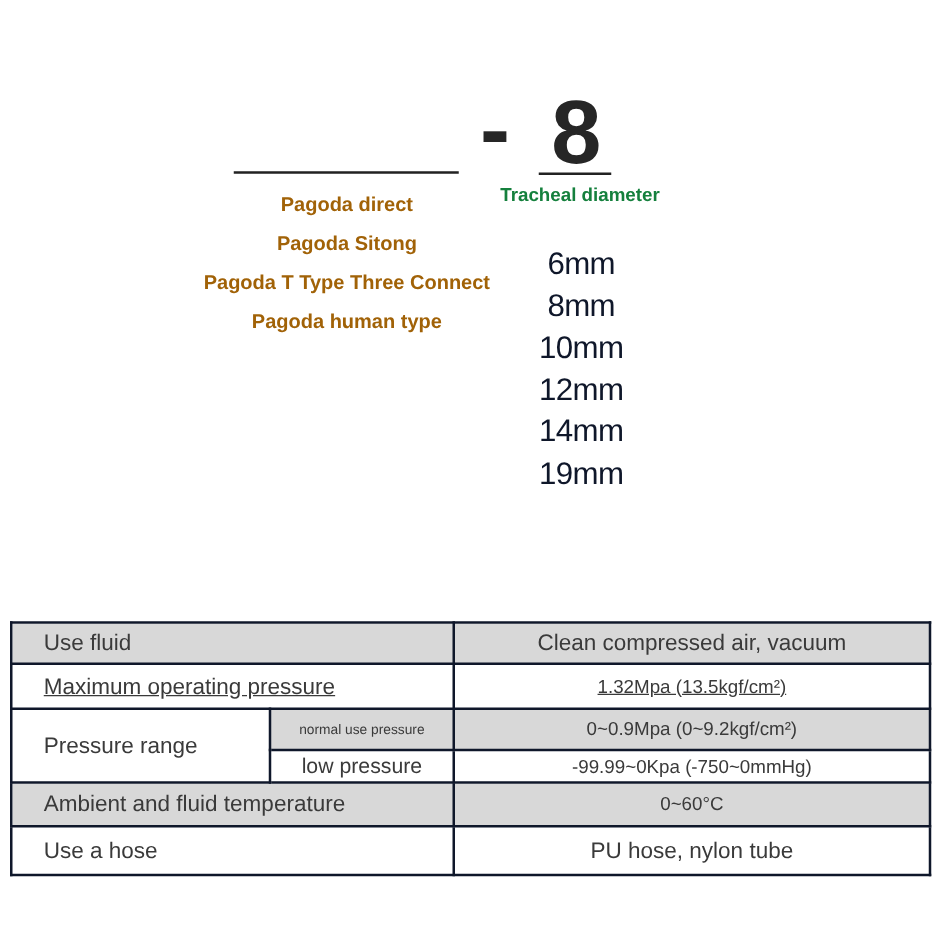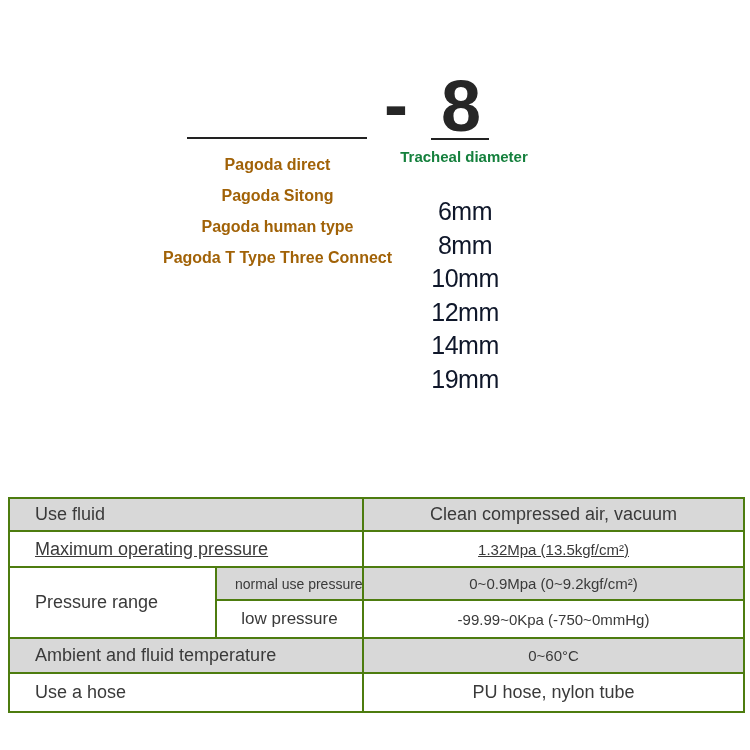--- a/index.html
+++ b/index.html
@@ -101,38 +101,38 @@
   table.spec {
     position: absolute;
     left: 8px;
     top: 497px;
     width: 735px;
     border-collapse: collapse;
     table-layout: fixed;
     color: #3a3a3a;
   }
   table.spec td {
-    border: 2px solid #4d7c0f;
+    border: 2px solid #0f172a;
     overflow: hidden;
     white-space: nowrap;
   }
   .r1 { height: 33px; }
   .r2 { height: 36px; text-decoration: underline; }
   .r3 { height: 33px; }
-  .r4 { height: 38px; }
+  .r4 { height: 26px; }
   .r5 { height: 35px; }
   .r6 { height: 39px; padding-left: 24px; }
   td.lbl {
     text-align: left;
     padding-left: 25px;
     font-size: 18px;
   }
   td.sub-sm {
     text-align: center;
-    font-size: 14px;
+    font-size: 11px;
     padding: 0 18px;
   }
   td.sub-lg {
     text-align: center;
     font-size: 17px;
   }
   td.val {
     text-align: center;
     font-size: 15px;
     margin-left: 16px;
@@ -149,22 +149,22 @@
 
   <span class="model-dash">-</span>
   <span class="model-size">8</span>
   <div class="type-underline"></div>
   <div class="code-underline"></div>
   <div class="diameter-label">Tracheal diameter</div>
 
   <div class="type-list">
     <div class="type-line">Pagoda direct</div>
     <div class="type-line">Pagoda Sitong</div>
+    <div class="type-line">Pagoda T Type Three Connect</div>
     <div class="type-line">Pagoda human type</div>
-    <div class="type-line">Pagoda T Type Three Connect</div>
   </div>
 
   <div class="dia-list">
     <div class="dia-line">6mm</div>
     <div class="dia-line">8mm</div>
     <div class="dia-line">10mm</div>
     <div class="dia-line">12mm</div>
     <div class="dia-line">14mm</div>
     <div class="dia-line">19mm</div>
   </div>

